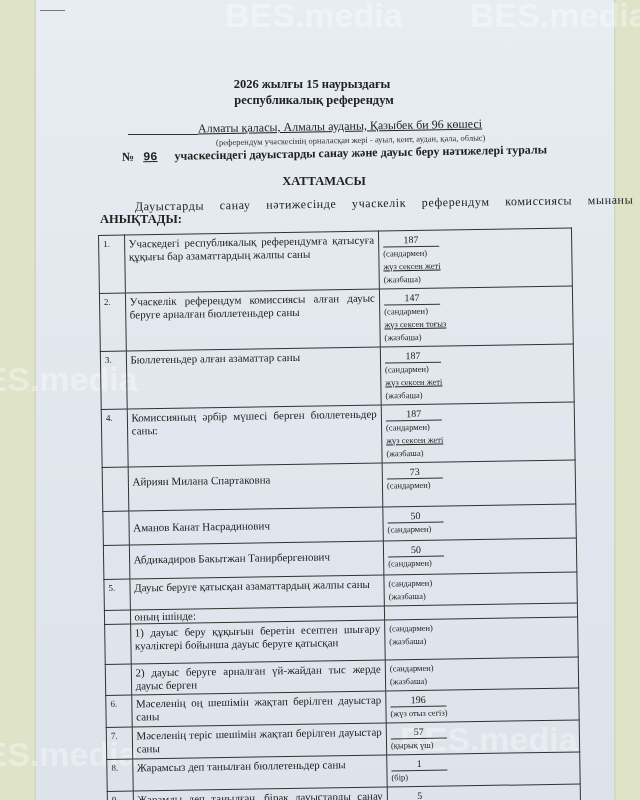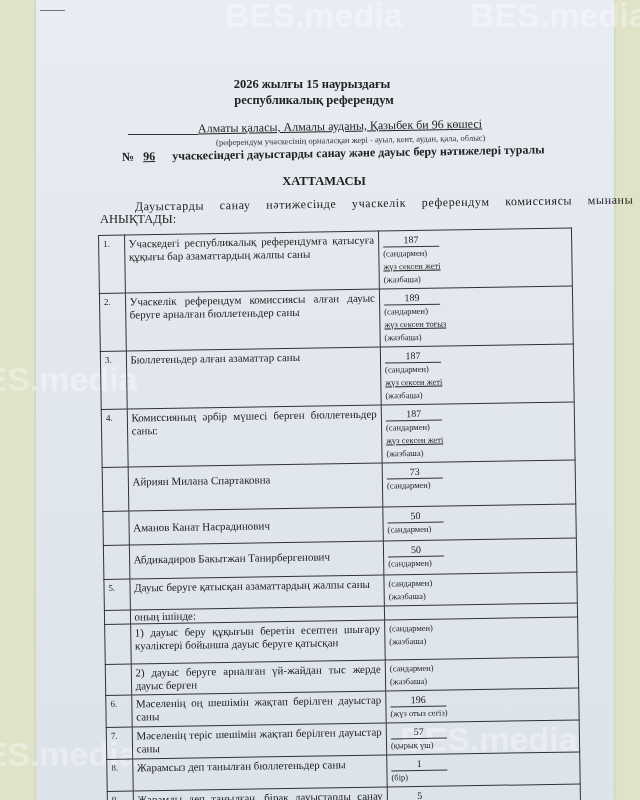--- a/index.html
+++ b/index.html
@@ -17,21 +17,21 @@
   .watermark {
     position:absolute; font-family:"Liberation Sans", sans-serif; font-weight:bold;
     color:rgba(255,255,255,0.35); font-size:34px; pointer-events:none; white-space:nowrap;
   }
   .doc { position:absolute; left:0; top:0; width:640px; height:800px; color:#222; }
   .hdr { position:absolute; width:640px; text-align:center; font-weight:bold; font-size:12.5px; }
   .sub-small { position:absolute; font-size:8.5px; color:#333; }
   .addr { position:absolute; font-size:12px; text-decoration:underline; }
   .addr-line { position:absolute; height:1px; background:#333; }
   .intro { position:absolute; font-size:12px; letter-spacing:0.6px; word-spacing:12px; }
-  .anyk { position:absolute; font-weight:normal; font-size:12.5px;text-align:right; }
+  .anyk { position:absolute; font-weight:bold; font-size:12.5px;text-align:right; }
 
   table.res {
     position:absolute; left:98px; top:235px; width:474px;
     border-collapse:collapse; font-size:11px; transform:rotate(-0.9deg); transform-origin:left top;
   }
   table.res td { border:1px solid #333; vertical-align:top; padding:2px 4px; line-height:13px; }
   td.num { width:16px; font-size:9px; padding-top:4px; }
   td.desc { width:240px; text-align:justify; font-size:11px; }
   td.val { width:180px; font-size:8.5px; }
   .digits { display:inline-block; border-bottom:1px solid #333; min-width:40px; text-align:center; font-size:10px; padding:0 8px; }
@@ -53,21 +53,21 @@
 <div class="doc">
   <div class="hdr" style="top:77px;left:-8px;">2026 жылғы 15 наурыздағы</div>
   <div class="hdr" style="top:93px;left:-6px;">республикалық референдум</div>
 
   <div class="addr-line" style="left:128px;top:134px;width:70px;"></div>
   <div class="addr" style="left:198px;top:119px;transform:rotate(-1deg);">Алматы қаласы, Алмалы ауданы, Қазыбек би 96 көшесі</div>
   <div class="sub-small" style="left:216px;top:135px;transform:rotate(-1deg);">(референдум учаскесінің орналасқан жері - ауыл, кент, аудан, қала, облыс)</div>
 
   <div style="position:absolute;left:122px;top:146px;font-size:12px;font-weight:bold;white-space:nowrap;transform:rotate(-1deg);">
     <span>№</span>
-    <span style="text-decoration:underline;padding:0 14px 0 6px;">96</span>
+    <span style="text-decoration:underline;padding:0 14px 0 6px;font-family:Liberation Mono, monospace;">96</span>
     <span>учаскесіндегі дауыстарды санау және дауыс беру нәтижелері туралы</span>
   </div>
   <div class="hdr" style="top:174px;left:4px;font-size:12.5px;">ХАТТАМАСЫ</div>
 
   <div class="intro" style="left:135px;top:196px;transform:rotate(-0.8deg);">Дауыстарды санау нәтижесінде учаскелік референдум комиссиясы мынаны</div>
   <div class="anyk" style="left:100px;top:212px;">АНЫҚТАДЫ:</div>
 
   <table class="res">
     <tbody>
       <tr style="height:40px;">
@@ -77,21 +77,21 @@
           <span class="digits">187</span>
           <span class="lbl">(сандармен)</span>
           <span class="lbl words">жүз сексен жеті</span>
           <span class="lbl">(жазбаша)</span>
         </td>
       </tr>
       <tr style="height:44px;">
         <td class="num">2.</td>
         <td class="desc">Учаскелік референдум комиссиясы алған дауыс беруге арналған бюллетеньдер саны</td>
         <td class="val">
-          <span class="digits">189</span>
+          <span class="digits">147</span>
           <span class="lbl">(сандармен)</span>
           <span class="lbl words">жүз сексен тоғыз</span>
           <span class="lbl">(жазбаша)</span>
         </td>
       </tr>
       <tr style="height:46px;">
         <td class="num">3.</td>
         <td class="desc">Бюллетеньдер алған азаматтар саны</td>
         <td class="val">
           <span class="digits">187</span>

